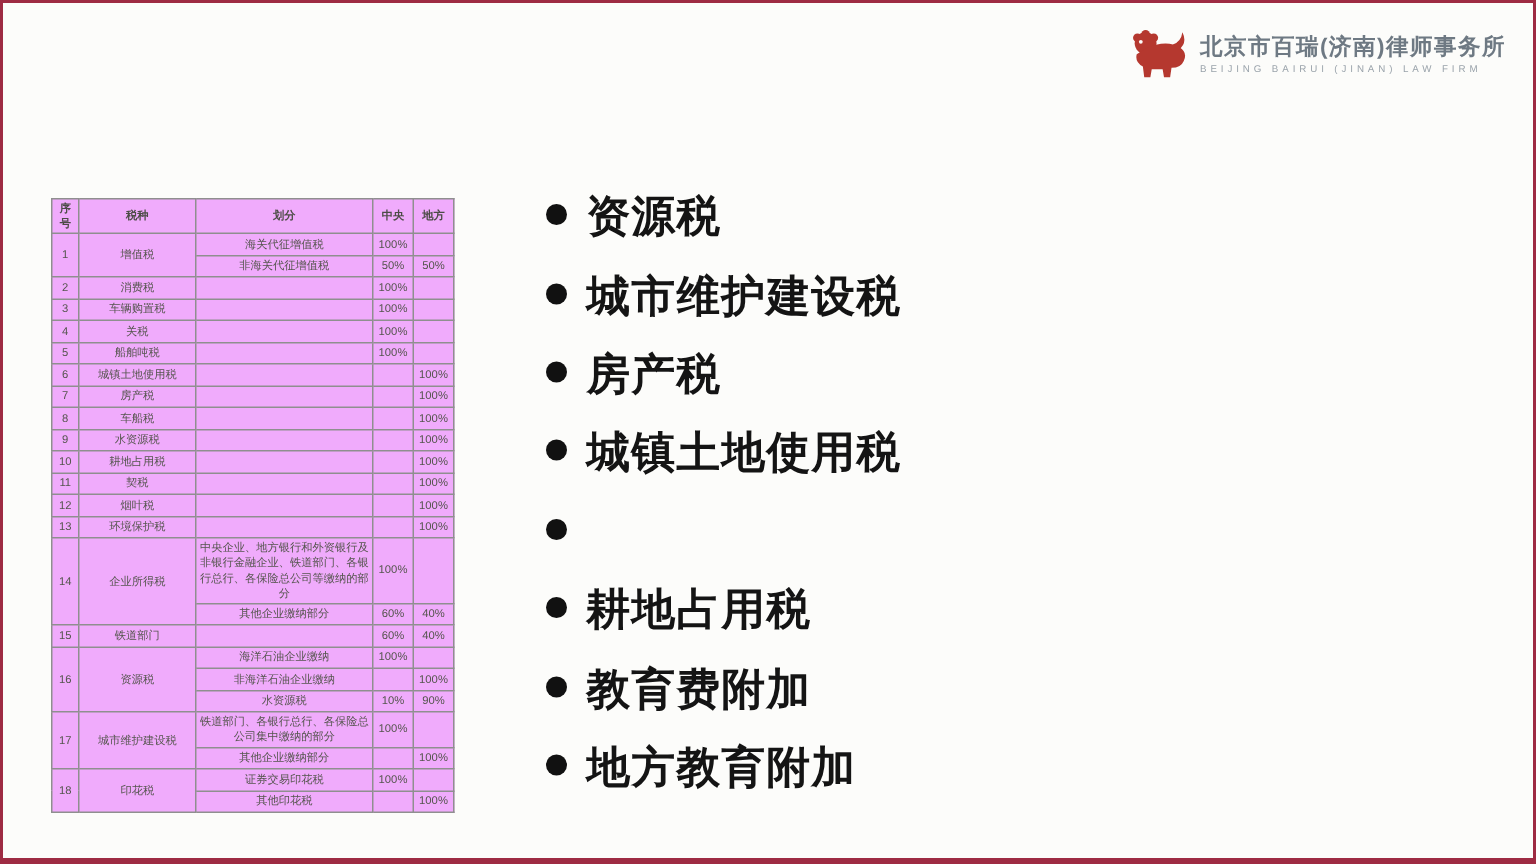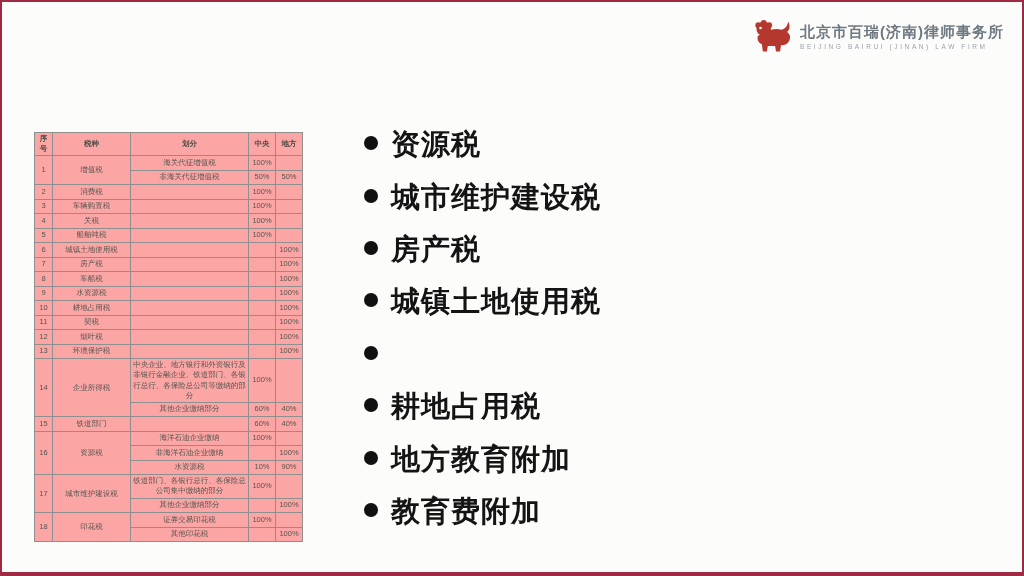--- a/index.html
+++ b/index.html
@@ -26,21 +26,21 @@
   .bullet-item{display:flex;align-items:center;height:52.4px;}
   .dot{width:14px;height:14px;border-radius:50%;background:#111;flex:0 0 14px;margin-right:13px;margin-top:-4px;}
   .bullet-text{
     font-family:"Liberation Serif","DejaVu Serif",serif;
     font-size:29px;font-weight:bold;color:#141414;white-space:nowrap;letter-spacing:1px;
   }
   
   .tax-table-wrap{position:absolute;left:32px;top:130px;width:268px;}
   table.tax{
     width:100%;border-collapse:collapse;table-layout:fixed;
-    font-size:7.5px;color:#55554e;background:#fca5a5;
+    font-size:7.5px;color:#55554e;background:#f0abfc;
   }
   table.tax th,table.tax td{
     border:1px solid #8f8f8f;text-align:center;vertical-align:middle;
     padding:1px 2px;line-height:1.35;overflow:hidden;
   }
   table.tax th{height:14px;font-weight:bold;color:#4c4c46;}
   table.tax td{height:11.5px;}
   td.division{line-height:1.45;}
   col.c-no{width:18px;}col.c-tax{width:78px;}col.c-div{width:118px;}
   col.c-cen{width:27px;}col.c-loc{width:27px;}
@@ -269,21 +269,21 @@
       </li>
       <li class="bullet-item">
         <span class="dot"></span>
       </li>
       <li class="bullet-item">
         <span class="dot"></span>
         <span class="bullet-text">耕地占用税</span>
       </li>
       <li class="bullet-item">
         <span class="dot"></span>
+        <span class="bullet-text">教育费附加</span>
+      </li>
+      <li class="bullet-item">
+        <span class="dot"></span>
         <span class="bullet-text">地方教育附加</span>
       </li>
-      <li class="bullet-item">
-        <span class="dot"></span>
-        <span class="bullet-text">教育费附加</span>
-      </li>
     </ul>
 
 </div>
 
 </body></html>

